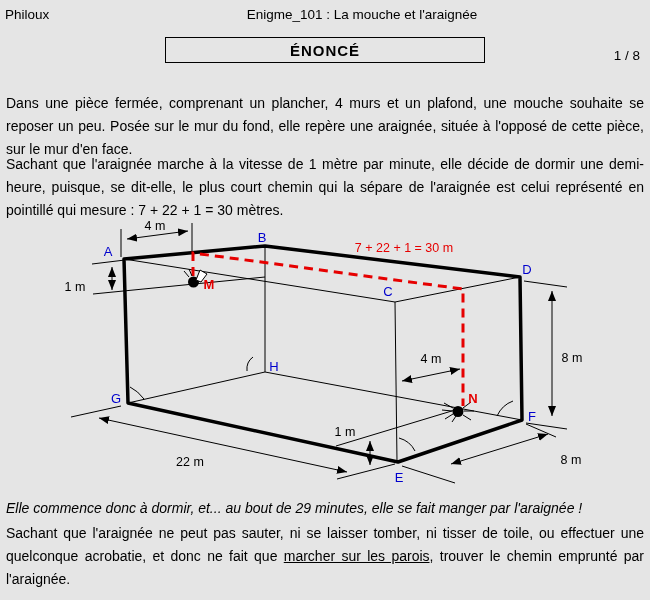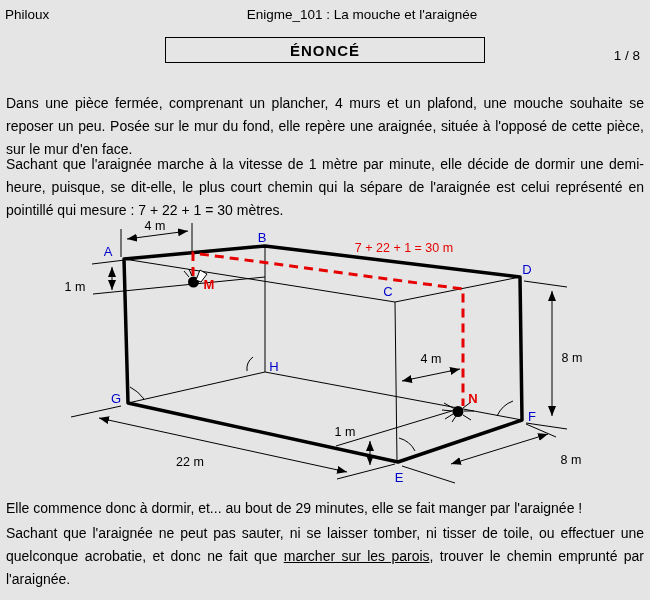--- a/index.html
+++ b/index.html
@@ -7,21 +7,21 @@
         font-family:"Liberation Sans",sans-serif;color:#000;}
   .hdr{position:absolute;top:7px;left:0;width:650px;height:18px;font-size:13.5px;}
   .hdr .auth{position:absolute;left:5px;top:0;}
   .hdr .ttl{position:absolute;left:0;width:650px;text-align:center;top:0;margin-left:37px;}
   .hdr .pg{position:absolute;right:10px;top:0;margin-top:41px;}
   .banner{position:absolute;left:165px;top:37px;width:318px;height:24px;border:1.5px solid #000;
           display:flex;align-items:center;justify-content:center;font-weight:bold;
           font-size:15px;letter-spacing:1px;}
   .para{position:absolute;left:6px;width:638px;margin:0;font-size:14px;line-height:23px;
         text-align:justify;}
-  .para.left{text-align:left;}
+  .para.left{text-align:left;font-style:italic;}
   #p1{top:92px;} #p2{top:153px;} #p3{top:497px;} #p4{top:522px;}
   .u{text-decoration:underline;}
   svg.diagram{position:absolute;left:0;top:0;width:650px;height:600px;}
   svg .thin{stroke:#000;stroke-width:1;fill:none;}
   svg .thick{stroke:#000;stroke-width:3.5;fill:none;stroke-linejoin:round;}
   svg .dim{stroke:#000;stroke-width:1;fill:none;}
   svg .redpath{stroke:#e60000;stroke-width:3;fill:none;stroke-dasharray:9 6;}
   svg text{font-family:"Liberation Sans",sans-serif;}
   svg .vlab{fill:#0000cd;font-size:13px;text-anchor:middle;}
   svg .dlab{fill:#000;font-size:12.5px;text-anchor:middle;}

